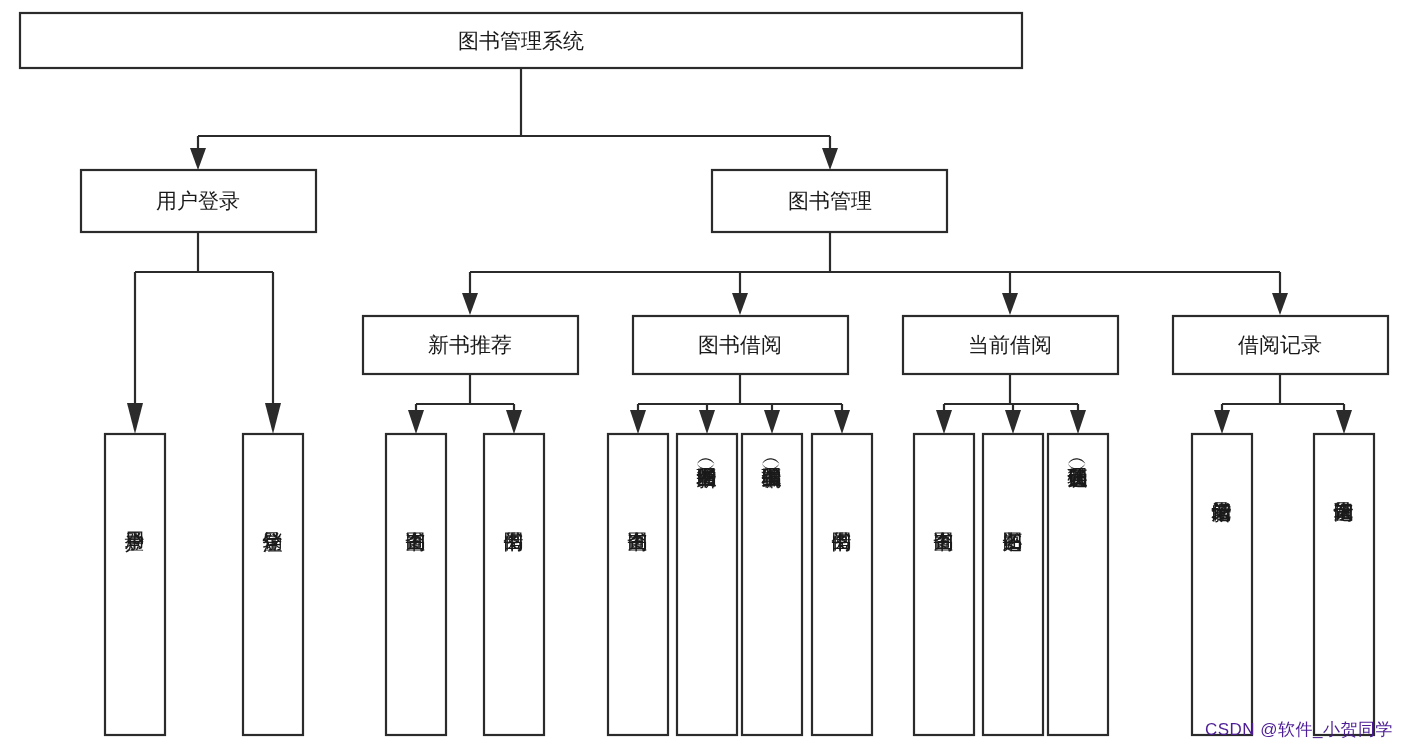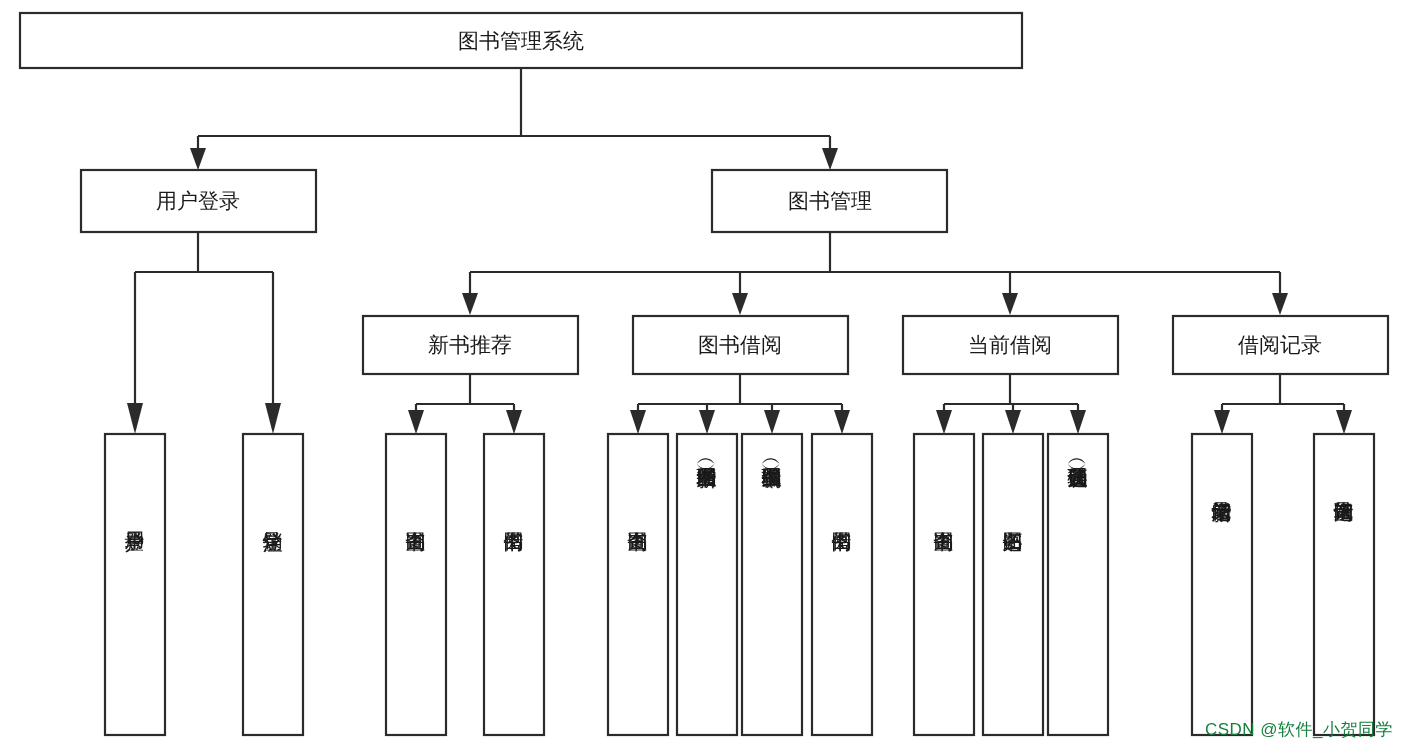--- a/index.html
+++ b/index.html
@@ -54,21 +54,21 @@
     font-size: 20px;
     fill: #1a1a1a;
     text-anchor: middle;
   }
   .watermark-text {
     position: absolute;
     right: 12px;
     bottom: 6px;
     font-family: "Liberation Sans", "DejaVu Sans", sans-serif;
     font-size: 17px;
-    color: #15803d;
+    color: #4c1d95;
     white-space: nowrap;
     letter-spacing: 0.5px;
     user-select: none;
   }
 </style>
 </head>
 <body>
 
 <div id="diagram-root">
 

